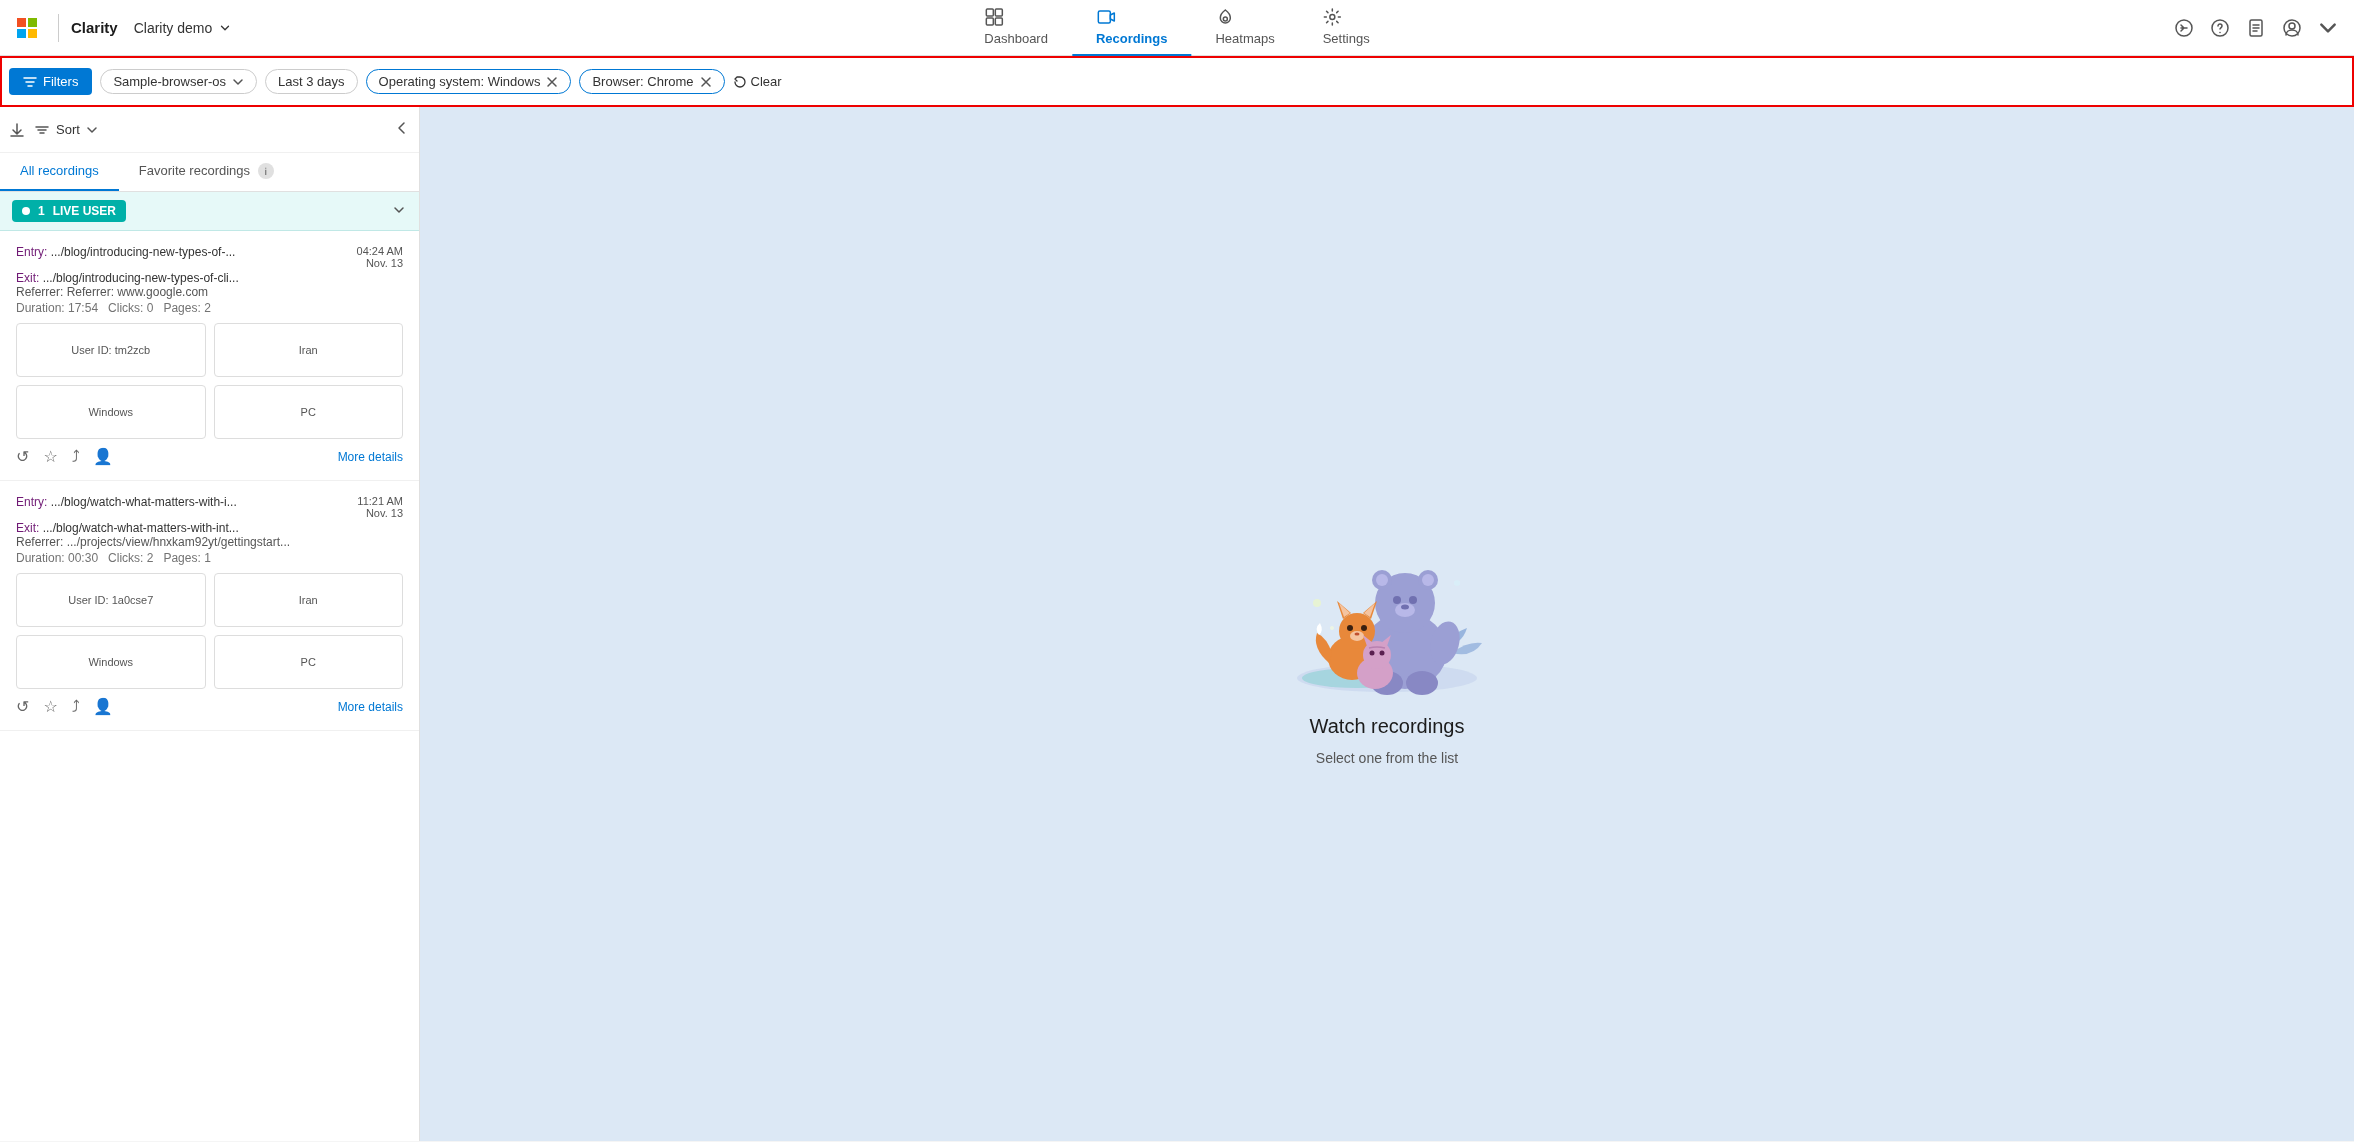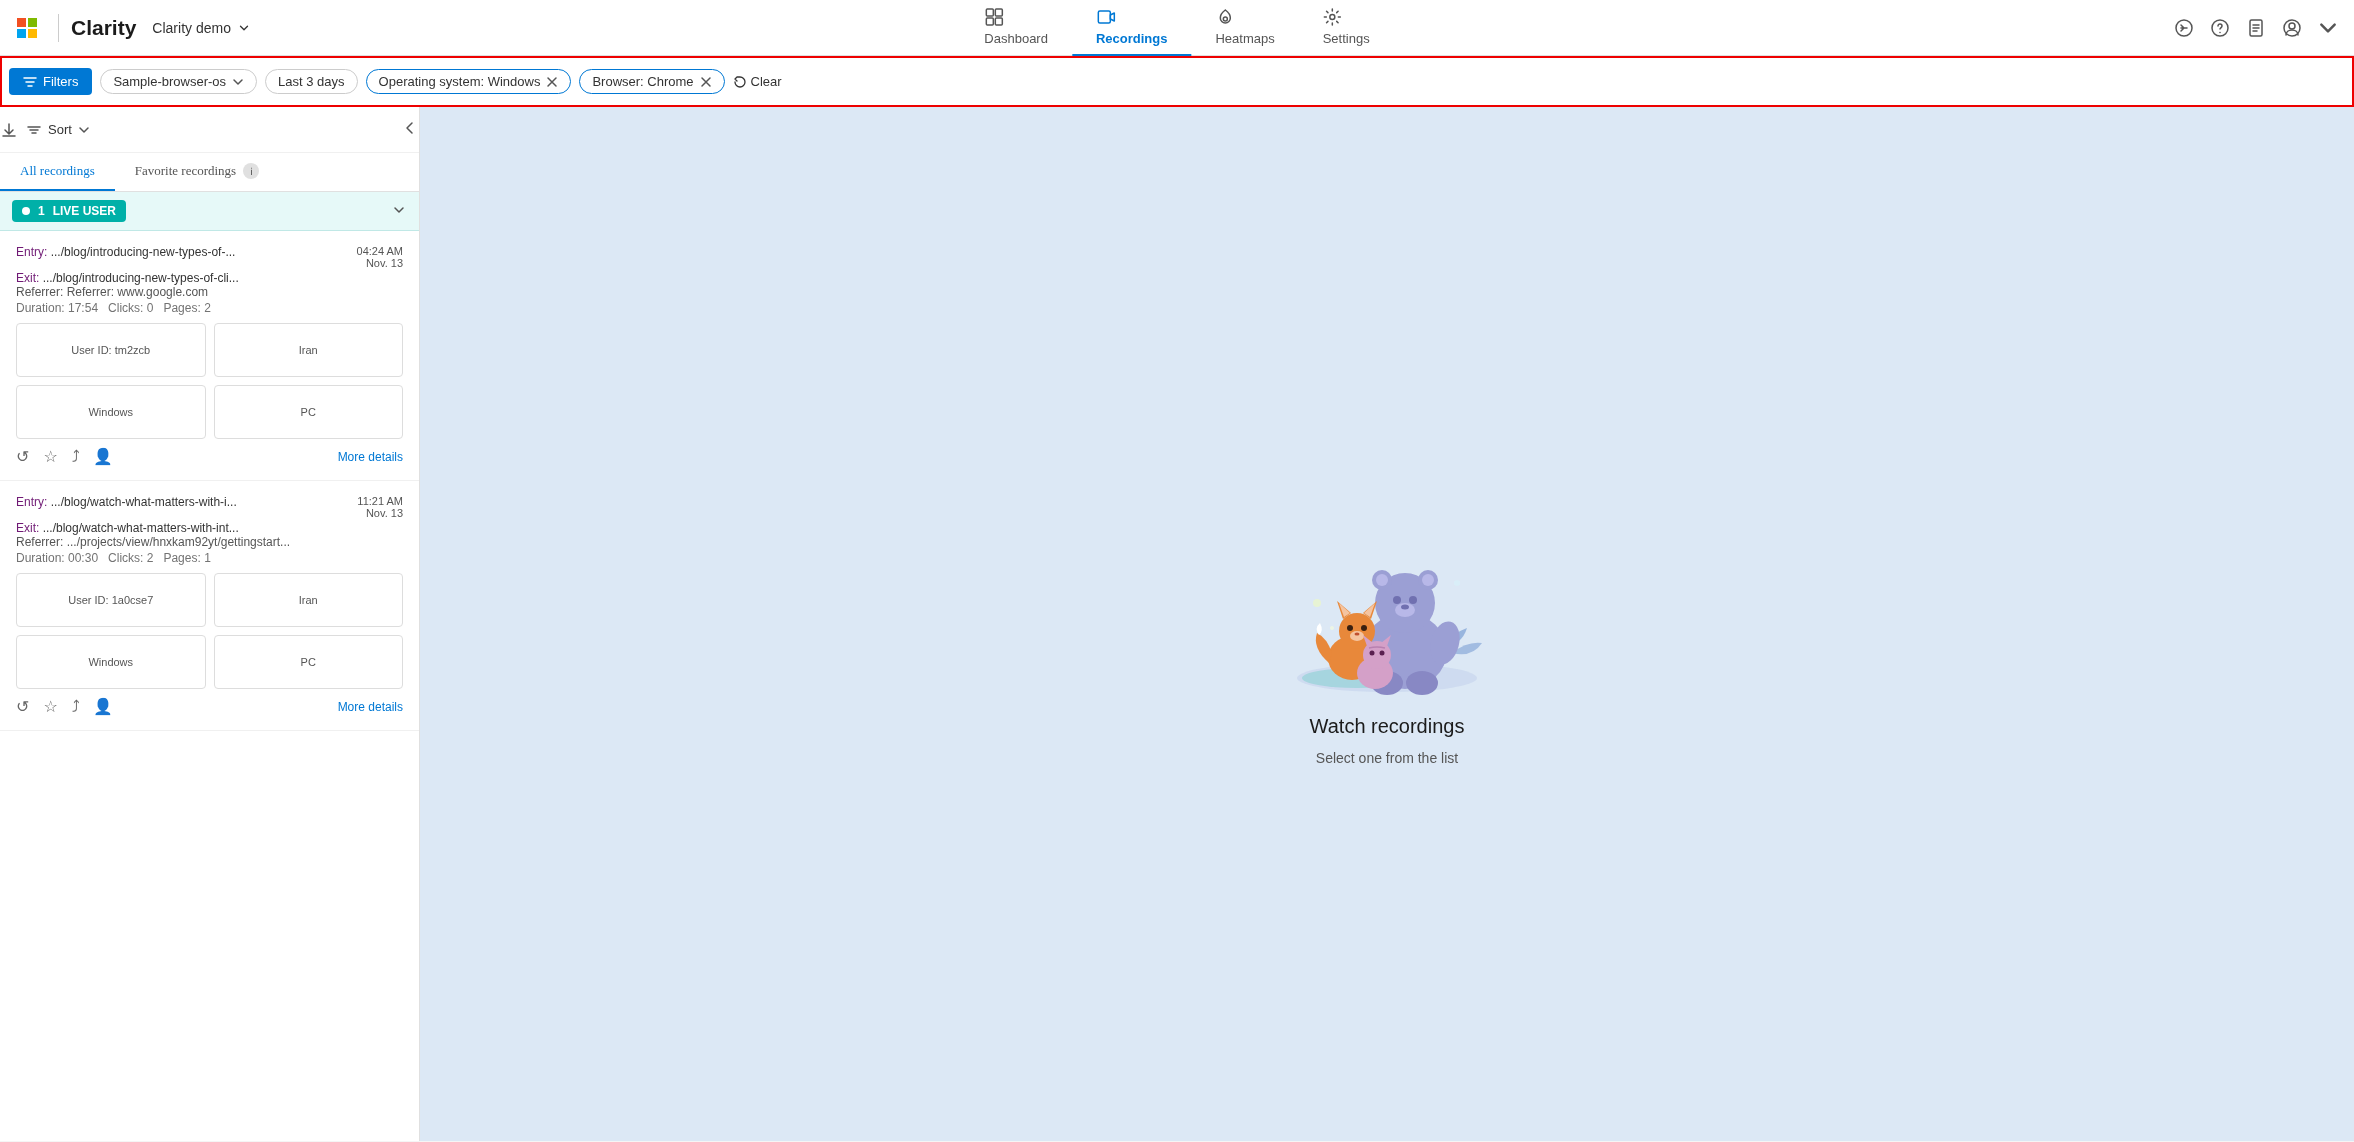--- a/index.html
+++ b/index.html
@@ -7,21 +7,21 @@
 
     
     .topnav {
       display: flex; align-items: center; background: #fff;
       height: 56px; padding: 0 16px; border-bottom: 1px solid #e0e0e0;
       position: relative; z-index: 10;
     }
     .ms-logo { display: flex; align-items: center; gap: 2px; margin-right: 8px; }
     .ms-logo svg { width: 22px; height: 22px; }
     .divider-v { width: 1px; height: 28px; background: #ccc; margin: 0 12px; }
-    .brand-name { font-size: 21px; font-weight: 600; color: #1b1b1b; margin-right: 16px; }
+    .brand-name { font-size: 15px; font-weight: 600; color: #1b1b1b; margin-right: 16px; }
     .project-selector { display: flex; align-items: center; gap: 6px; font-size: 14px; color: #333; cursor: pointer; }
     .project-selector svg { width: 14px; height: 14px; }
     .nav-center { display: flex; align-items: center; gap: 0; position: absolute; left: 50%; transform: translateX(-50%); }
     .nav-item { display: flex; flex-direction: column; align-items: flex-start; gap: 4px; padding: 8px 24px; cursor: pointer; color: #555; font-size: 13px; border-bottom: 2px solid transparent; text-decoration: none; }
     .nav-item.active { color: #0078d4; border-bottom: 2px solid #0078d4; font-weight: 600; }
     .nav-item svg { width: 20px; height: 20px; }
     .nav-right { margin-left: auto; display: flex; align-items: center; gap: 16px; }
     .nav-right svg { width: 20px; height: 20px; color: #555; cursor: pointer; }
 
     
@@ -44,25 +44,25 @@
     .filter-chip svg { width: 12px; height: 12px; cursor: pointer; }
     .chip-close { cursor: pointer; color: #666; display: flex; align-items: center; }
     .btn-clear { background: none; border: none; color: #333; font-size: 13px; cursor: pointer; display: flex; align-items: center; gap: 4px; }
 
     
     .main { display: flex; height: calc(100vh - 56px - 52px); }
 
     
     .left-panel { width: 420px; min-width: 420px; background: #fff; border-right: 1px solid #e0e0e0; display: flex; flex-direction: column; overflow: hidden; }
 
-    .panel-header { padding: 12px 0; display: flex; align-items: center; justify-content: space-between; border-bottom: 1px solid #f0f0f0; }
+    .panel-header { padding: 12px 8px; display: flex; align-items: center; justify-content: space-between; border-bottom: 1px solid #f0f0f0; }
     .sort-btn { display: flex; align-items: center; gap: 6px; background: none; border: none; font-size: 13px; cursor: pointer; color: #333; }
     .collapse-btn { background: none; border: none; cursor: pointer; color: #555; }
 
-    .tabs { display: flex; border-bottom: 1px solid #e0e0e0; font-family: Liberation Serif, serif; }
+    .tabs { display: flex; border-bottom: 1px solid #e0e0e0; }
     .tab { padding: 10px 20px; font-size: 13px; cursor: pointer; color: #555; border-bottom: 2px solid transparent; }
     .tab.active { color: #0078d4; border-bottom: 2px solid #0078d4; font-weight: 500; }
     .tab-info { display: inline-flex; align-items: center; justify-content: center; width: 16px; height: 16px; background: #e0e0e0; border-radius: 50%; font-size: 10px; margin-left: 4px; }
 
     .live-banner { display: flex; align-items: center; justify-content: space-between; padding: 8px 12px; background: #e6f9f8; border-bottom: 1px solid #c0e8e6; }
     .live-badge { display: flex; align-items: center; gap: 8px; background: #00b0a8; color: #fff; border-radius: 4px; padding: 4px 10px; font-size: 12px; font-weight: 600; }
     .live-dot { width: 8px; height: 8px; border-radius: 50%; background: #fff; animation: pulse 1.2s infinite; }
     @keyframes pulse { 0%,100%{opacity:1} 50%{opacity:0.4} }
 
     .recordings-list { flex: 1; overflow-y: auto; }

